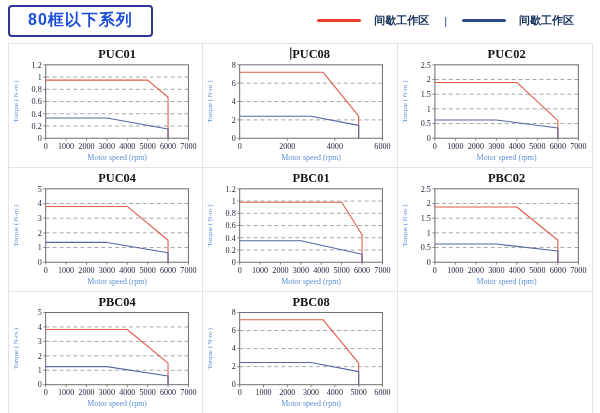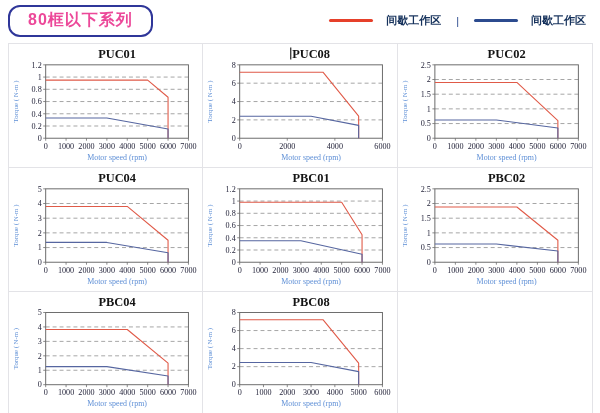--- a/index.html
+++ b/index.html
@@ -3,27 +3,27 @@
 <meta charset="utf-8">
 <style>
   * { margin:0; padding:0; box-sizing:border-box; }
   html,body { width:600px; height:413px; background:#fff; overflow:hidden;
               font-family:"Liberation Sans", sans-serif; }
   .page { position:relative; width:600px; height:413px; background:#fff; }
 
   
   .series-badge {
     position:absolute; left:8px; top:5px;
-    border:2px solid #2f3699; border-radius:12px;
+    border:2px solid #2f3699; border-radius:4px;
     padding:3px 18px 4px 18px;
-    font-size:16px; font-weight:bold; color:#ec4899;
+    font-size:16px; font-weight:bold; color:#1d4ed8;
     background:#fff; letter-spacing:1px;
   }
   .legend {
-    position:absolute; right:14px; top:13px;
+    position:absolute; right:26px; top:13px;
     display:flex; align-items:center; gap:13px;
     font-size:11px; font-weight:bold; color:#16325c;
   }
   .swatch { display:inline-block; width:44px; height:3px; border-radius:2px; }
   .legend-sep { color:#2c4b8f; font-weight:normal; margin:0 2px; }
 
   
   .grid {
     position:absolute; left:8px; top:43px; width:585px; bottom:0;
     display:grid; grid-template-columns:1fr 1fr 1fr;

